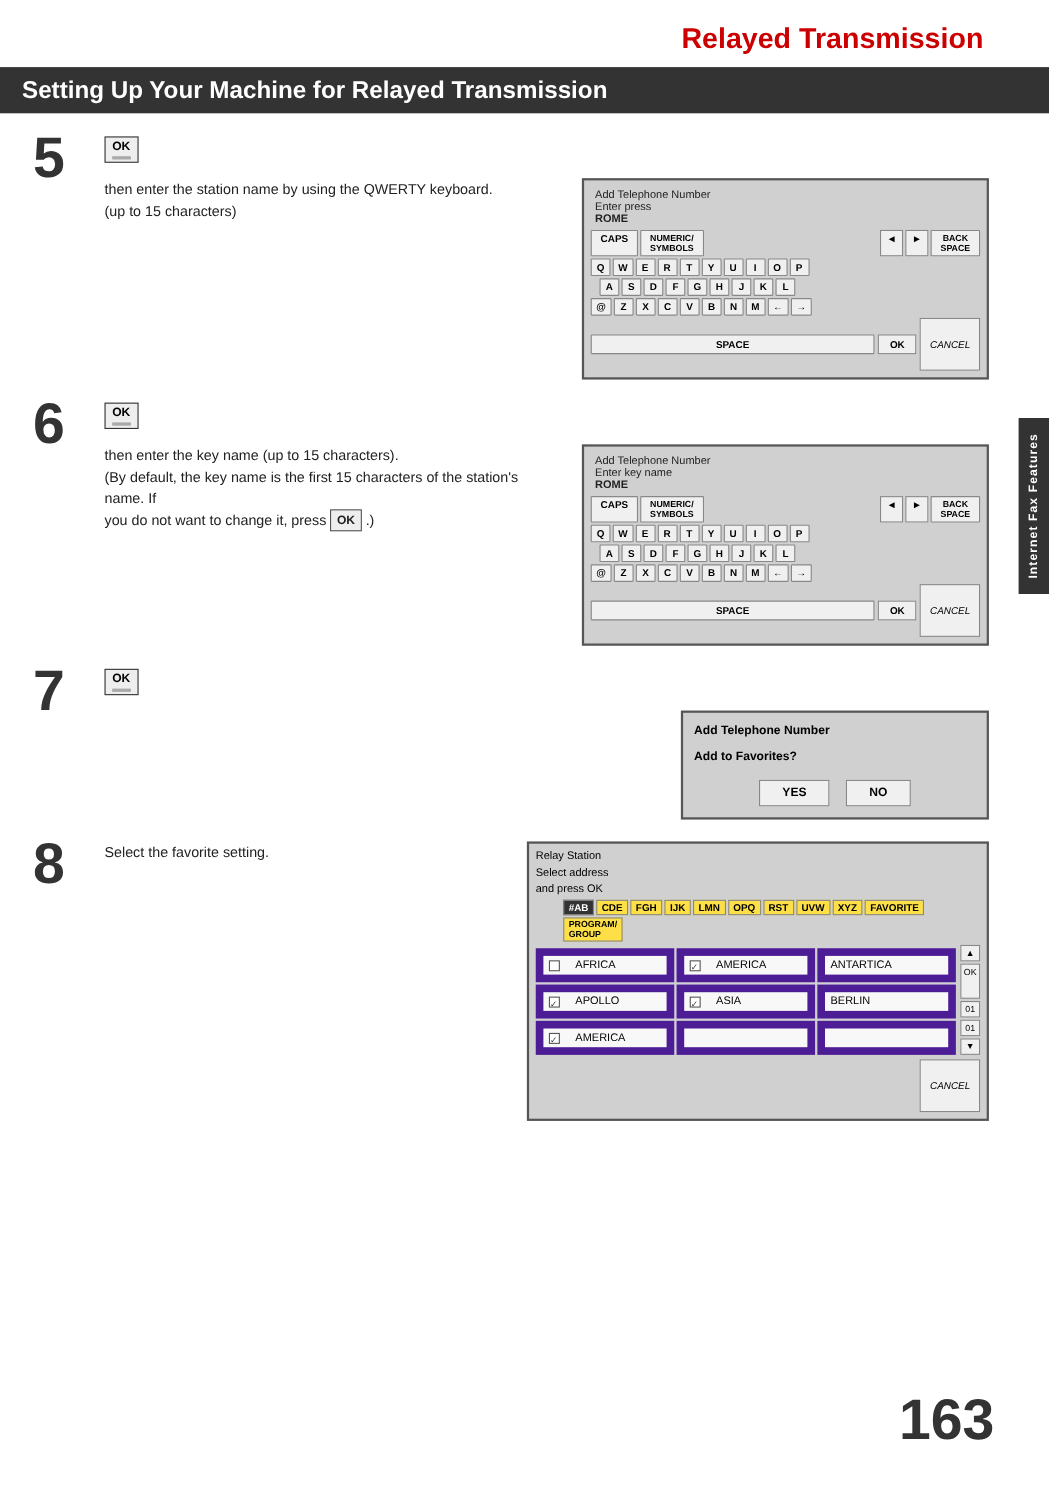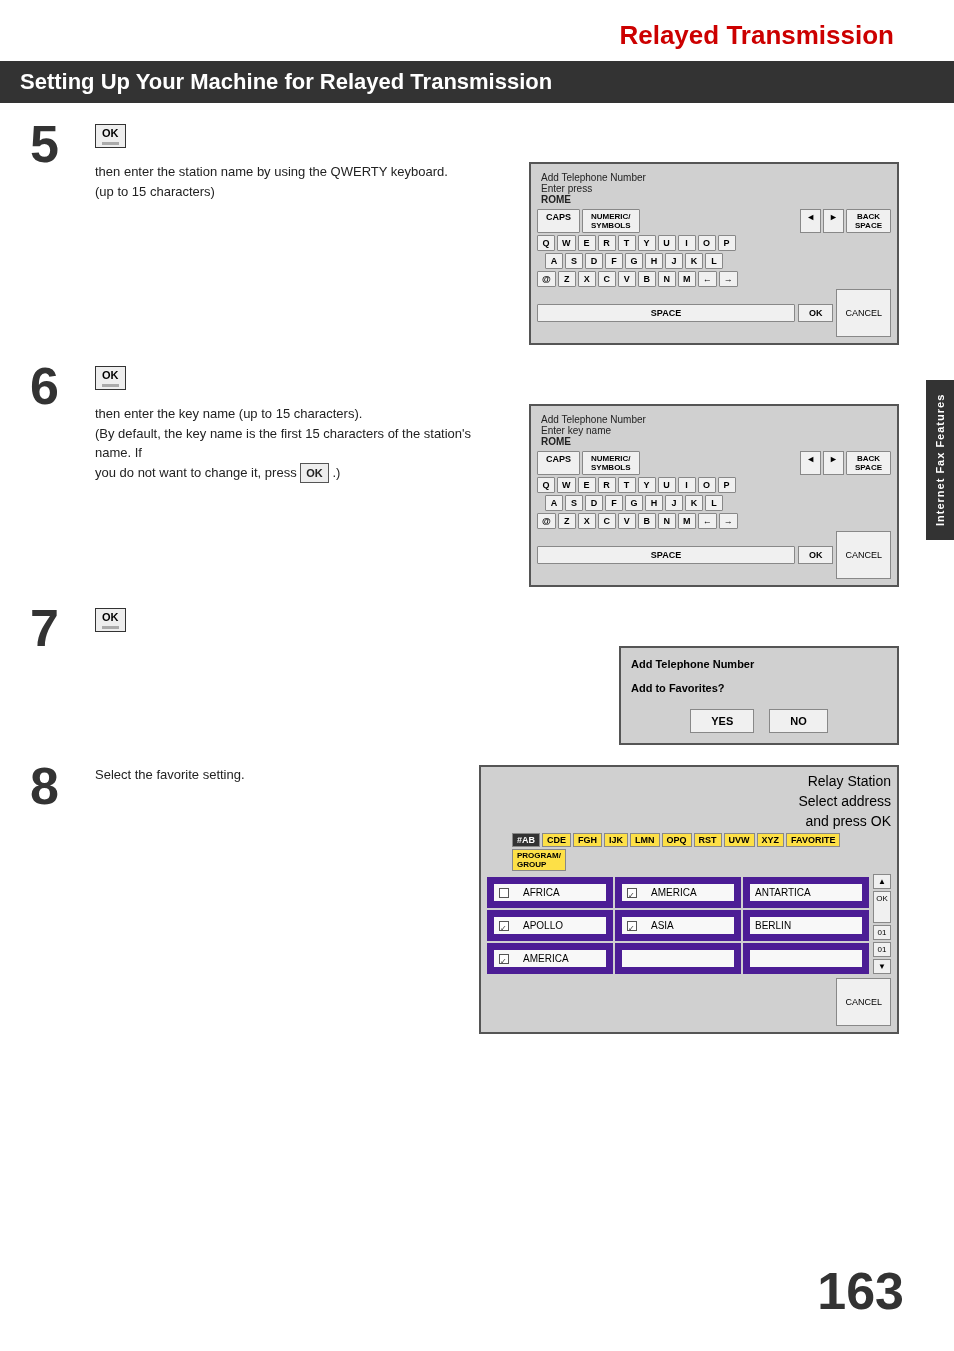--- a/index.html
+++ b/index.html
@@ -210,20 +210,21 @@
       padding: 3px 10px;
       font-size: 9px;
       font-weight: bold;
     }
 
     .btn-cancel-small {
       border: 1px solid #888;
       background: #f0f0f0;
       padding: 18px 8px;
       font-size: 9px;
+      font-style: italic;
     }
 
     
     .dialog-panel {
       border: 2px solid #555;
       background: #d0d0d0;
       padding: 10px;
       width: 280px;
       margin-left: auto;
     }
@@ -253,23 +254,22 @@
     .address-panel {
       border: 2px solid #555;
       background: #d0d0d0;
       padding: 6px;
       width: 420px;
       margin-left: auto;
       font-size: 10px;
     }
 
     .address-title {
-      font-size: 14px;
+      font-size: 10px;
       margin-bottom: 4px;
-      text-align: right;
     }
 
     .address-tabs {
       display: flex;
       gap: 2px;
       margin-bottom: 3px;
       flex-wrap: wrap;
       padding-left: 25px;
     }
 

